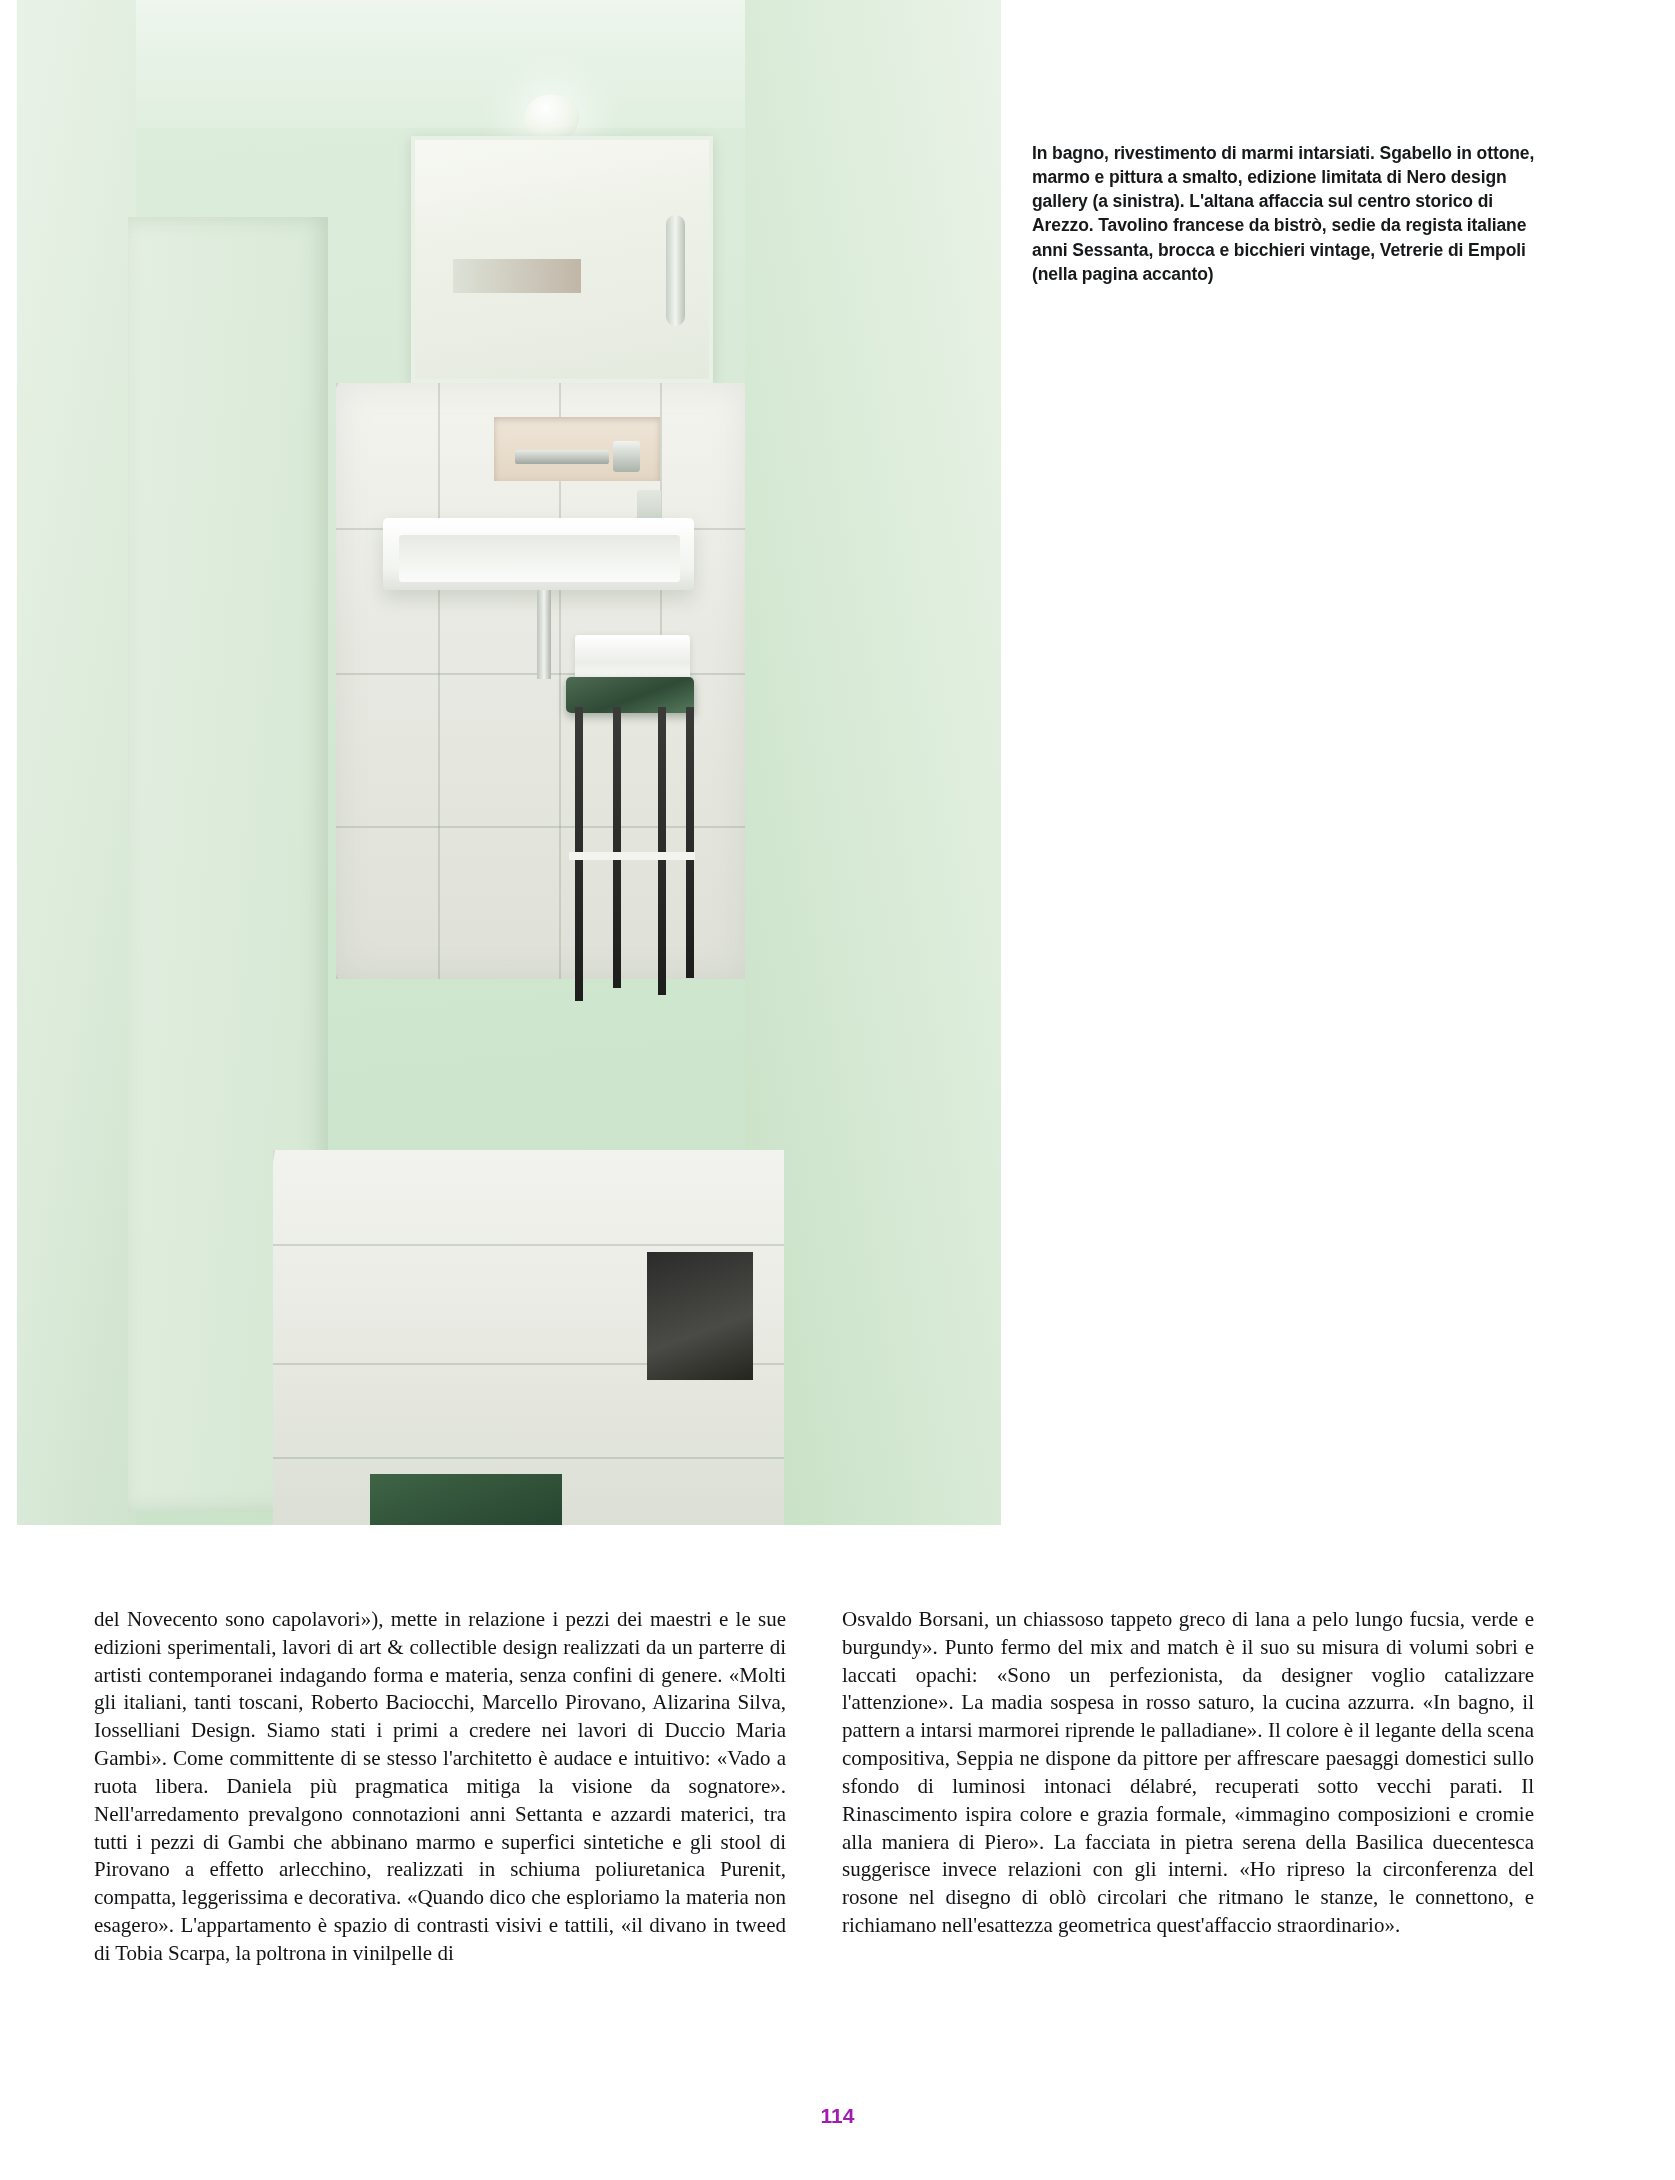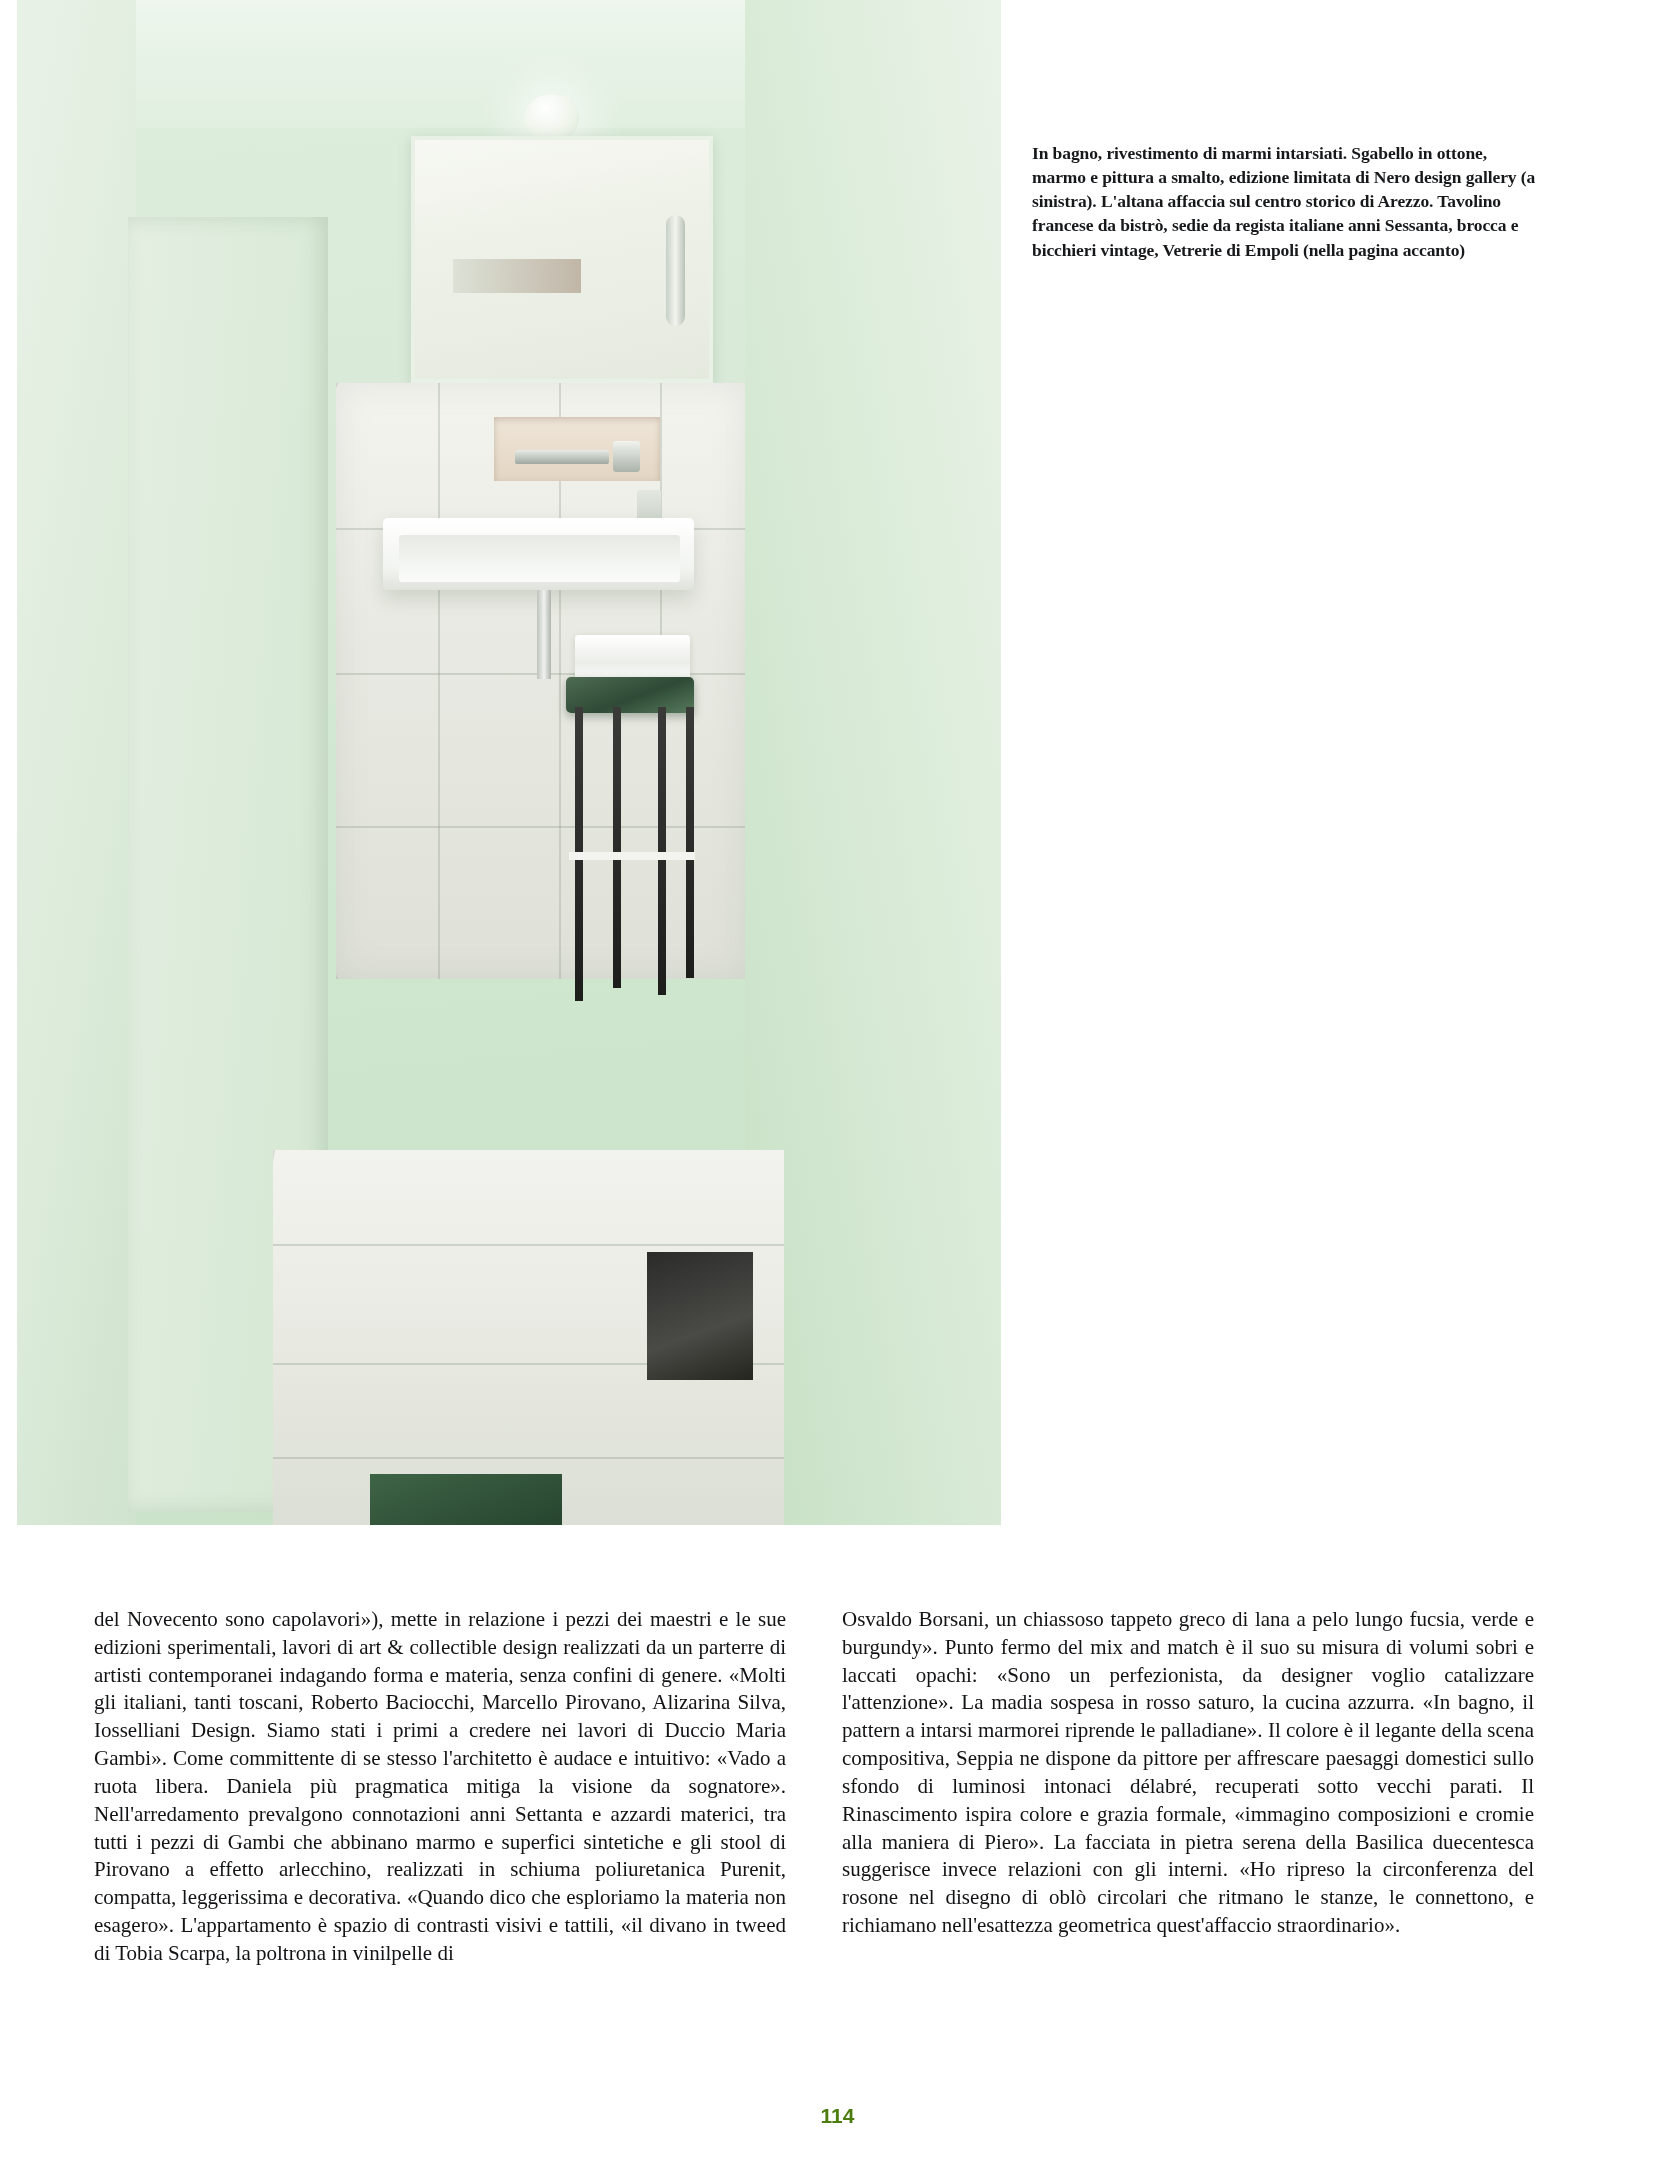--- a/index.html
+++ b/index.html
@@ -227,21 +227,21 @@
     width: 192px; height: 51px;
     background: linear-gradient(160deg, #3e6446, #27452f);
   }
 
   
   .caption {
     position: absolute;
     left: 1032px;
     top: 141px;
     width: 511px;
-    font-family: Liberation Serif, serif;
+    font-family: Liberation Sans, sans-serif;
     font-weight: 700;
     font-size: 17.5px;
     line-height: 1.38;
     color: #16181a;
     letter-spacing: -0.1px;
   }
 
   
   .cols {
     position: absolute;
@@ -281,21 +281,21 @@
     padding-bottom: 2.6px;
   }
   .folio {
     position: absolute;
     left: 0; right: 0;
     bottom: 53px;
     text-align: center;
     font-family: "Liberation Sans", sans-serif;
     font-weight: 700;
     font-size: 21px;
-    color: #4d7c0f;
+    color: #a21caf;
   }
 </style>
 </head>
 <body>
 
 <div class="photo">
   <div class="ceiling"></div>
   <div class="wall-left"></div>
   <div class="wall-right"></div>
 

